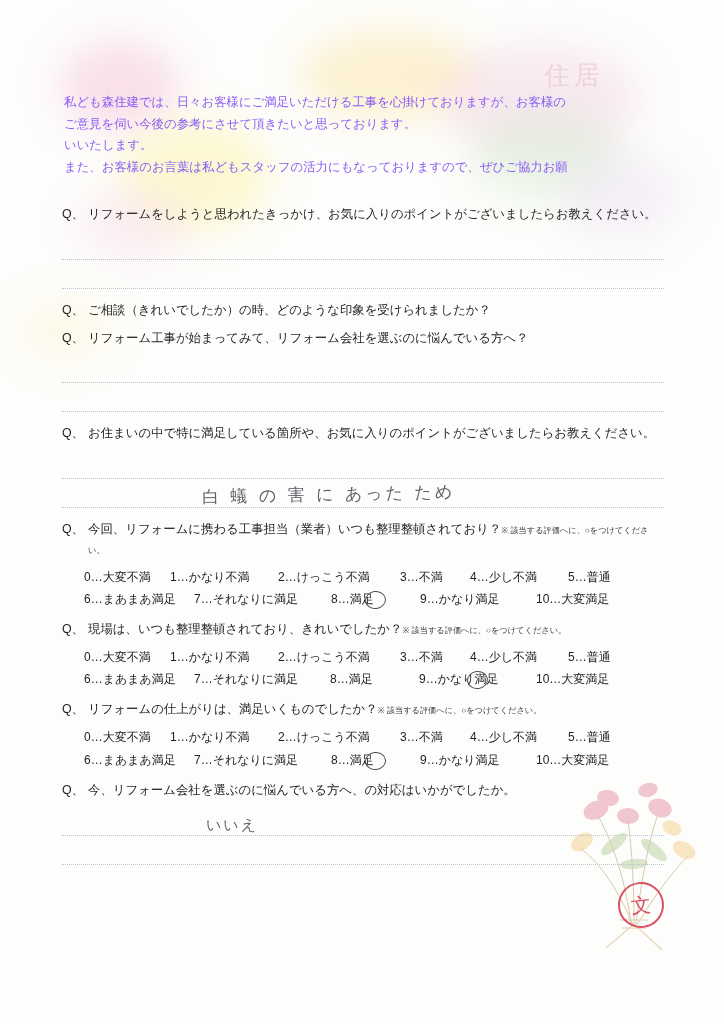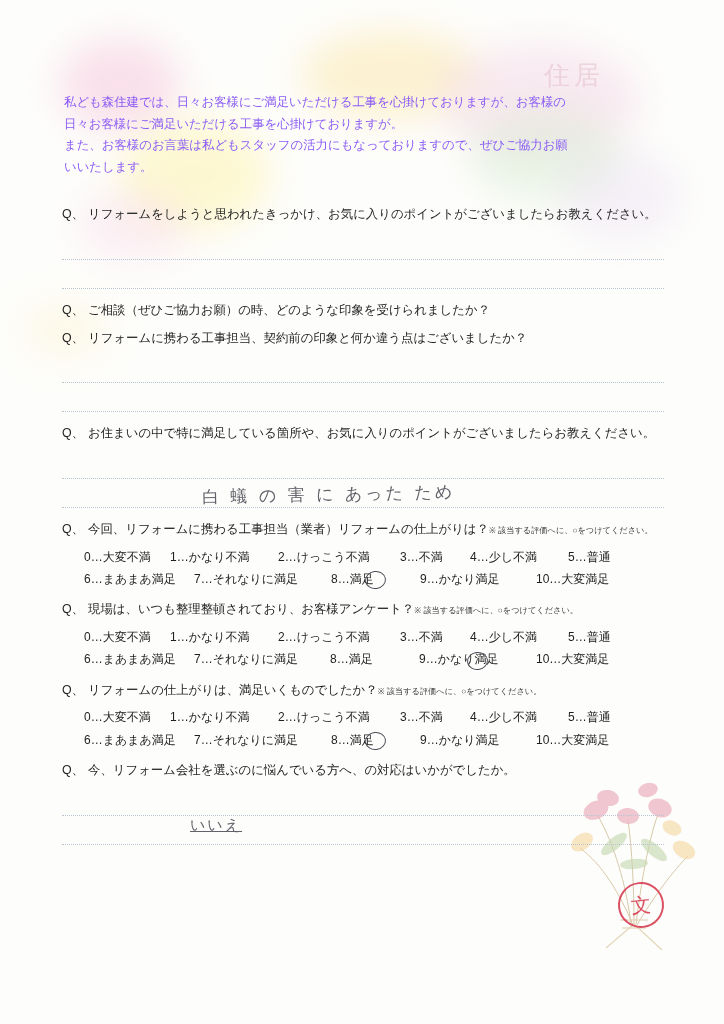--- a/index.html
+++ b/index.html
@@ -223,73 +223,73 @@
       <path d="M98,200 L70,224"></path>
       <path d="M98,200 L126,226"></path>
     </g>
   </svg>
 
   <div class="content">
 
 
     <div class="intro">
       <div>私ども森住建では、日々お客様にご満足いただける工事を心掛けておりますが、お客様の</div>
-      <div>日々お客様にご満足いただける工事を心掛けておりますが。</div>
+      <div>ご意見を伺い今後の参考にさせて頂きたいと思っております。</div>
+      <div>いいたします。</div>
       <div>また、お客様のお言葉は私どもスタッフの活力にもなっておりますので、ぜひご協力お願</div>
-      <div>いいたします。</div>
     </div>
 
     <div class="qblock">
       <p class="q">
         <span class="qmark">Q、</span>
         <span class="qtext">リフォームをしようと思われたきっかけ、お気に入りのポイントがございましたらお教えください。</span>
       </p>
       <div class="lines">
         <div class="rule"></div>
         <div class="rule"></div>
         <span class="hand ink" style="left:140px; top:252px; font-size:17px; letter-spacing:3px; transform:rotate(-1.2deg);">白 蟻 の 害 に あった ため</span>
       </div>
     </div>
 
     <div class="qblock">
       <p class="q">
         <span class="qmark">Q、</span>
-        <span class="qtext">ご相談（ぜひご協力お願）の時、どのような印象を受けられましたか？</span>
-      </p>
-    </div>
-
-    <div class="qblock">
-      <p class="q">
-        <span class="qmark">Q、</span>
-        <span class="qtext">リフォームに携わる工事担当、契約前の印象と何か違う点はございましたか？</span>
+        <span class="qtext">ご相談（きれいでしたか）の時、どのような印象を受けられましたか？</span>
+      </p>
+    </div>
+
+    <div class="qblock">
+      <p class="q">
+        <span class="qmark">Q、</span>
+        <span class="qtext">リフォーム工事が始まってみて、リフォーム会社を選ぶのに悩んでいる方へ？</span>
       </p>
       <div class="lines">
         <div class="rule"></div>
         <div class="rule"></div>
-        <span class="hand ink" style="left:128px; top:462px; font-size:15px; letter-spacing:2px;text-decoration:underline;">いいえ</span>
+        <span class="hand ink" style="left:144px; top:462px; font-size:15px; letter-spacing:2px;">いいえ</span>
       </div>
     </div>
 
     <div class="qblock">
       <p class="q">
         <span class="qmark">Q、</span>
         <span class="qtext">お住まいの中で特に満足している箇所や、お気に入りのポイントがございましたらお教えください。</span>
       </p>
       <div class="lines">
         <div class="rule"></div>
         <div class="rule"></div>
 
       </div>
     </div>
 
     <div class="qblock">
       <p class="q">
         <span class="qmark">Q、</span>
         <span class="qtext">
-          <span>今回、リフォームに携わる工事担当（業者）リフォームの仕上がりは？</span><span class="note">※ 該当する評価へに、○をつけてください。</span>
+          <span>今回、リフォームに携わる工事担当（業者）いつも整理整頓されており？</span><span class="note">※ 該当する評価へに、○をつけてください。</span>
         </span>
       </p>
       <div class="opts">
         <div class="row">
           <span class="opt" style="width:86px">0…大変不満</span>
           <span class="opt" style="width:108px">1…かなり不満</span>
           <span class="opt" style="width:122px">2…けっこう不満</span>
           <span class="opt" style="width:70px">3…不満</span>
           <span class="opt" style="width:98px">4…少し不満</span>
           <span class="opt">5…普通</span>
@@ -301,21 +301,21 @@
           <span class="opt" style="width:116px">9…かなり満足</span>
           <span class="opt">10…大変満足</span>
         </div>
       </div>
     </div>
 
     <div class="qblock">
       <p class="q">
         <span class="qmark">Q、</span>
         <span class="qtext">
-          <span>現場は、いつも整理整頓されており、お客様アンケート？</span><span class="note">※ 該当する評価へに、○をつけてください。</span>
+          <span>現場は、いつも整理整頓されており、きれいでしたか？</span><span class="note">※ 該当する評価へに、○をつけてください。</span>
         </span>
       </p>
       <div class="opts">
         <div class="row">
           <span class="opt" style="width:86px">0…大変不満</span>
           <span class="opt" style="width:108px">1…かなり不満</span>
           <span class="opt" style="width:122px">2…けっこう不満</span>
           <span class="opt" style="width:70px">3…不満</span>
           <span class="opt" style="width:98px">4…少し不満</span>
           <span class="opt">5…普通</span>

